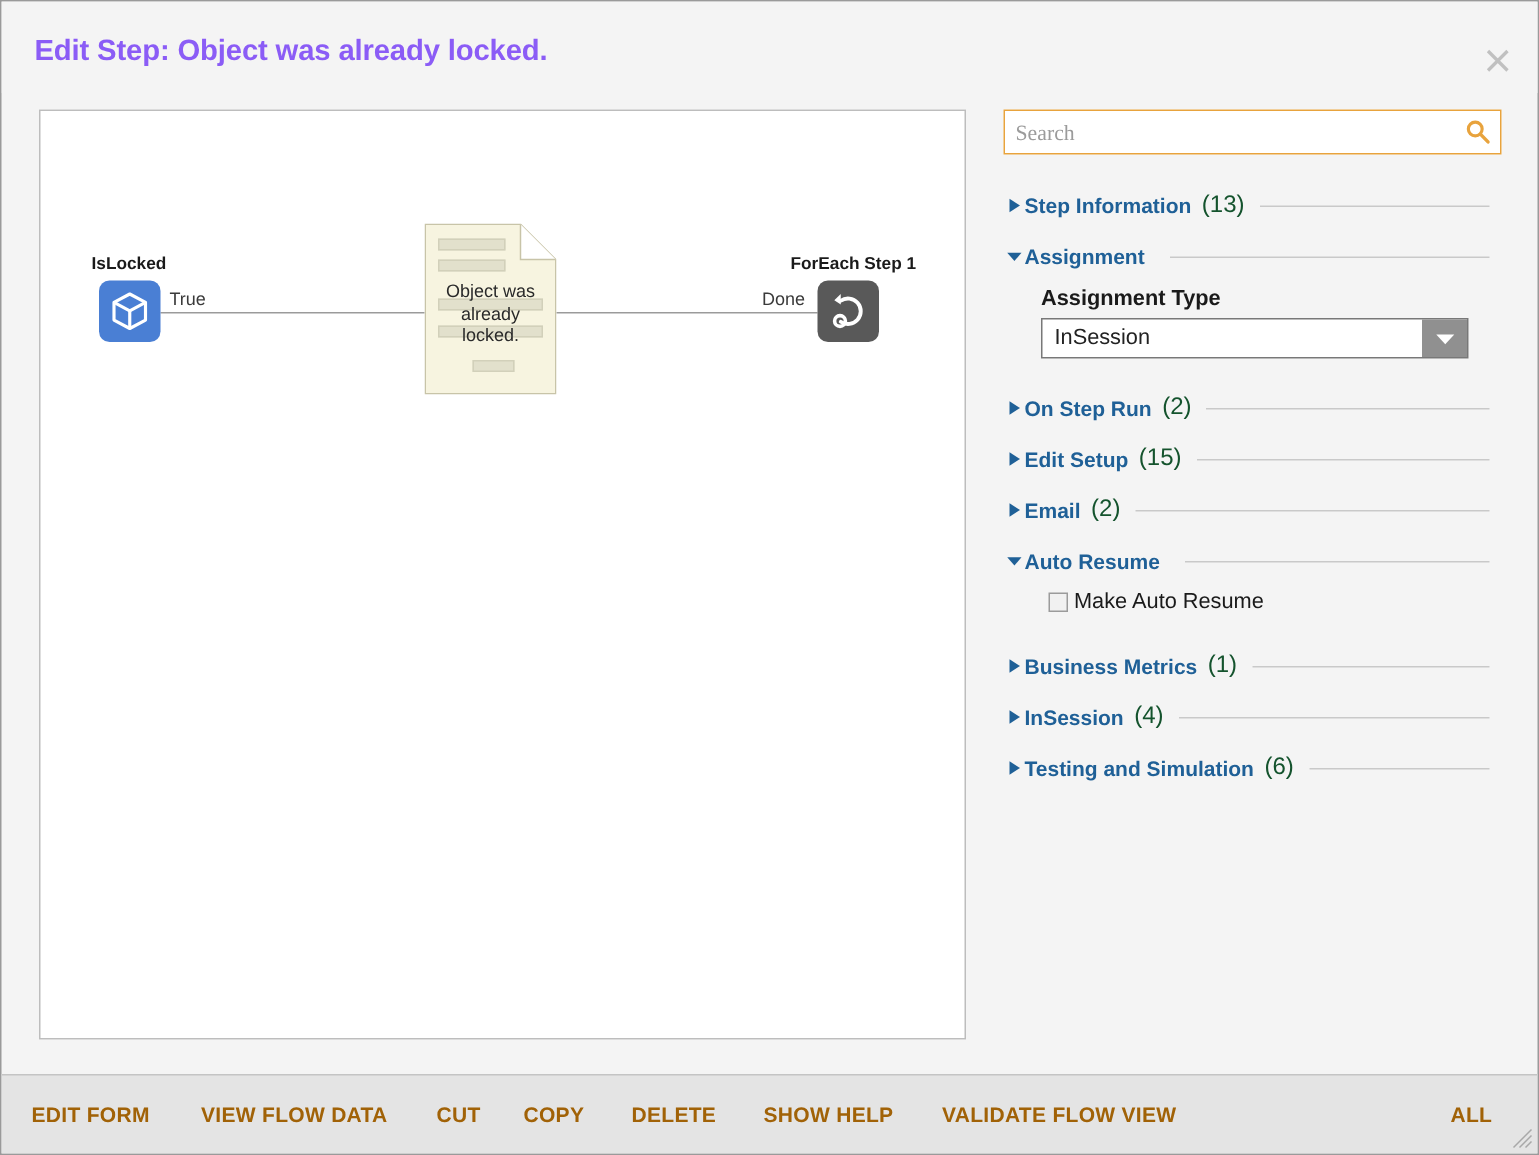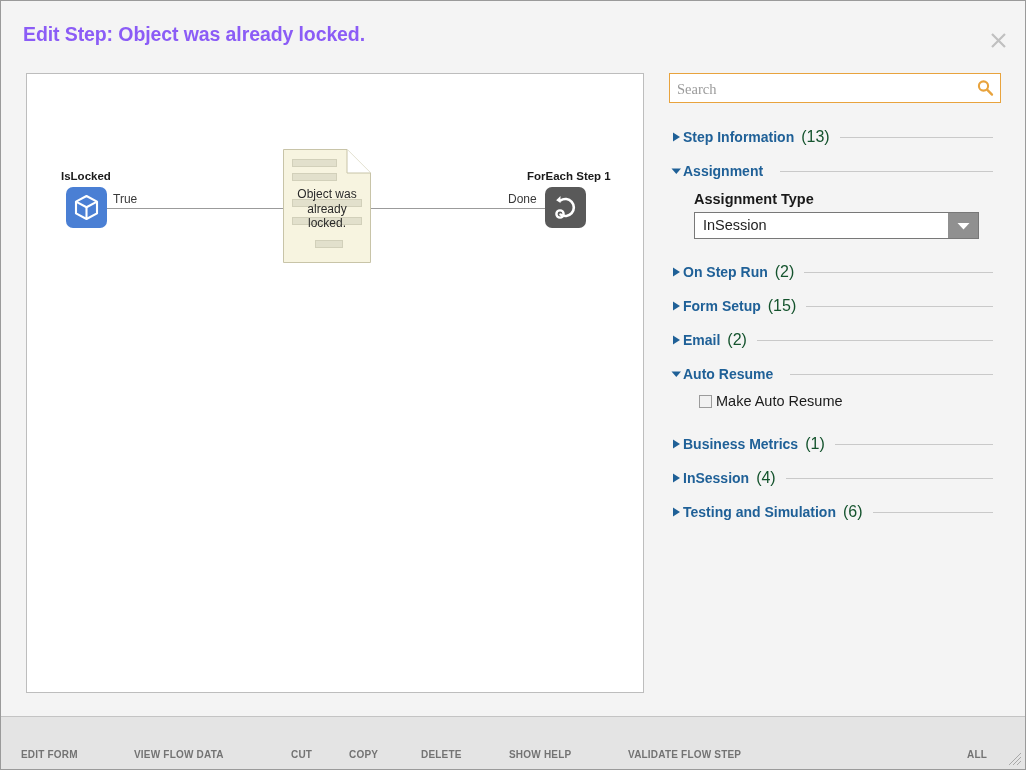--- a/index.html
+++ b/index.html
@@ -286,27 +286,26 @@
     bottom: 0;
     width: 1024px;
     height: 53px;
     background: #e4e4e4;
     border-top: 1px solid #c4c4c4;
     box-sizing: border-box;
   }
   .foot-link {
     position: absolute;
     top: 18px;
-    font-size: 10px;
+    font-size: 14px;
     font-weight: bold;
-    color: #737373;
+    color: #a16207;
     letter-spacing: 0.2px;
     white-space: nowrap;
     cursor: pointer;
-    margin-top: 14px;
   }
   #resize-grip {
     position: absolute;
     right: 3px;
     bottom: 3px;
     width: 14px;
     height: 14px;
     cursor: nwse-resize;
   }
 </style>
@@ -418,21 +417,21 @@
       <span class="sec-count">(2)</span>
       <span class="sec-rule"></span>
     </div>
 
     <div class="section" style="top:221px;">
       <span class="caret">
         <svg width="9" height="10" viewBox="0 0 9 10">
             <path d="M1,0.5 L8,5 L1,9.5 Z" fill="#1f6097"></path>
           </svg>
       </span>
-      <span class="sec-title">Form Setup</span>
+      <span class="sec-title">Edit Setup</span>
       <span class="sec-count">(15)</span>
       <span class="sec-rule"></span>
     </div>
 
     <div class="section" style="top:255px;">
       <span class="caret">
         <svg width="9" height="10" viewBox="0 0 9 10">
             <path d="M1,0.5 L8,5 L1,9.5 Z" fill="#1f6097"></path>
           </svg>
       </span>
@@ -491,21 +490,21 @@
     </div>
   </div>
 
   <div id="footer">
     <div class="foot-link" style="left:20px;">EDIT FORM</div>
     <div class="foot-link" style="left:133px;">VIEW FLOW DATA</div>
     <div class="foot-link" style="left:290px;">CUT</div>
     <div class="foot-link" style="left:348px;">COPY</div>
     <div class="foot-link" style="left:420px;">DELETE</div>
     <div class="foot-link" style="left:508px;">SHOW HELP</div>
-    <div class="foot-link" style="left:627px;">VALIDATE FLOW STEP</div>
+    <div class="foot-link" style="left:627px;">VALIDATE FLOW VIEW</div>
     <div class="foot-link" style="left:966px;">ALL</div>
 
     <div id="resize-grip">
       <svg width="14" height="14" viewBox="0 0 14 14">
         <path d="M13,1 L1,13 M13,5 L5,13 M13,9 L9,13" stroke="#a8a8a8" stroke-width="1" fill="none"></path>
       </svg>
     </div>
   </div>
 
 </div>

